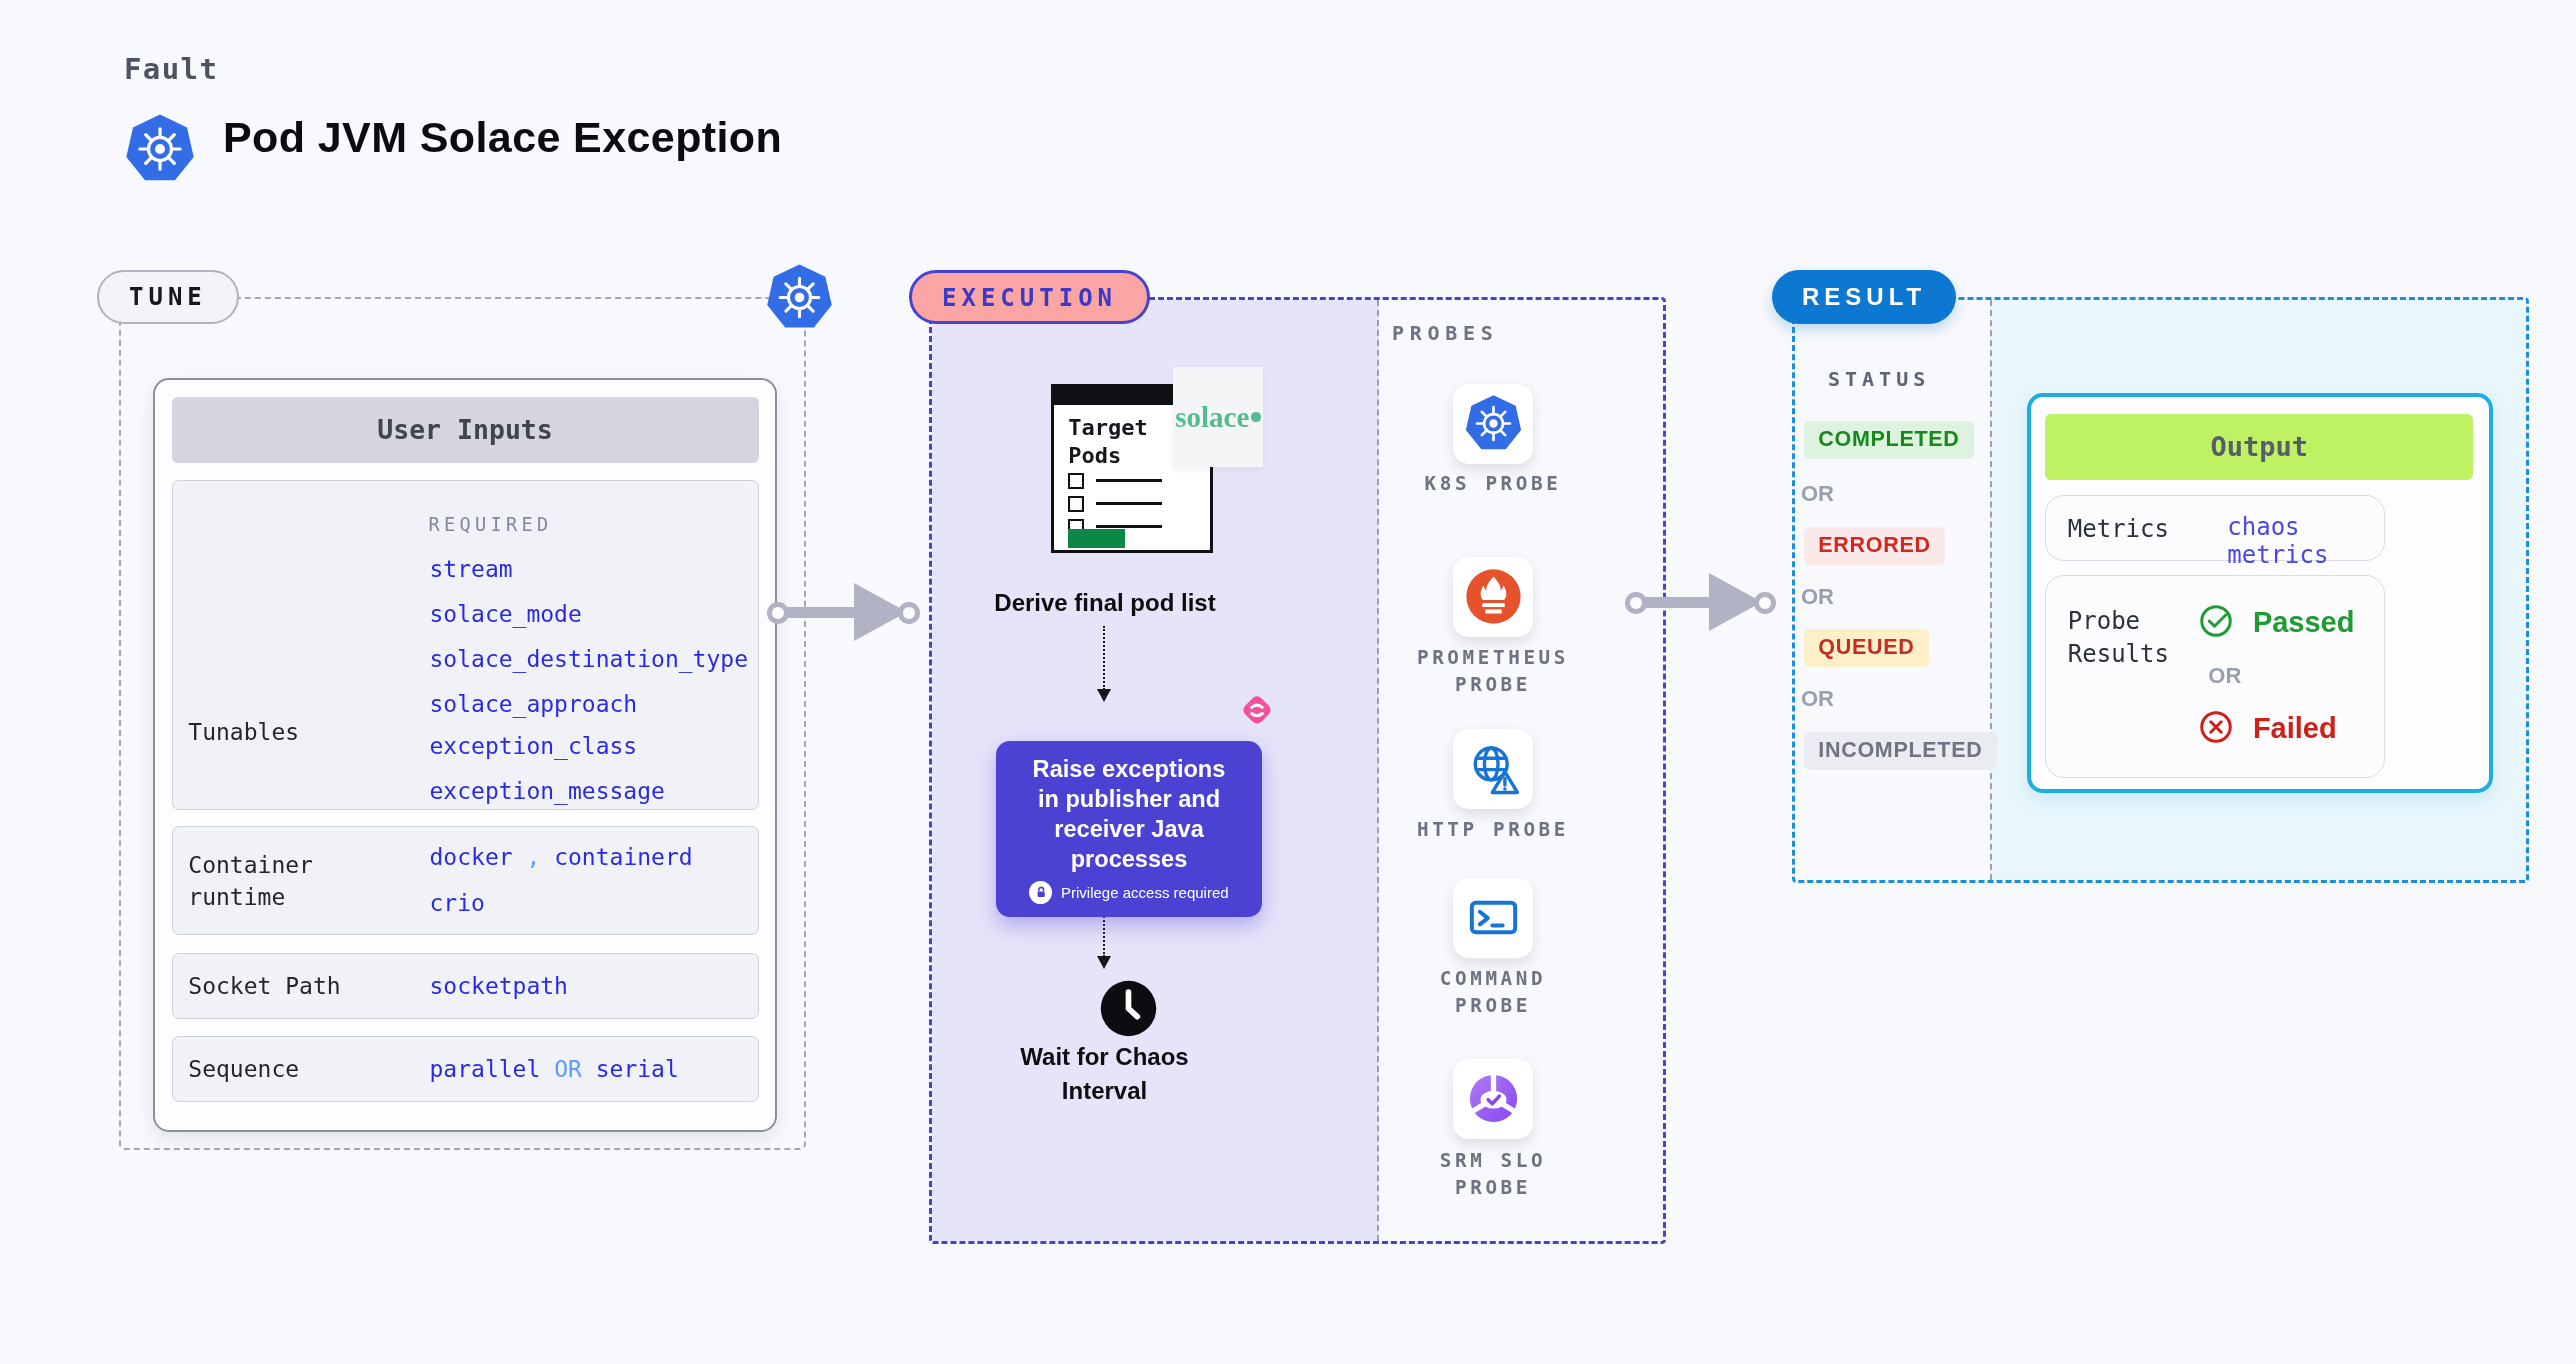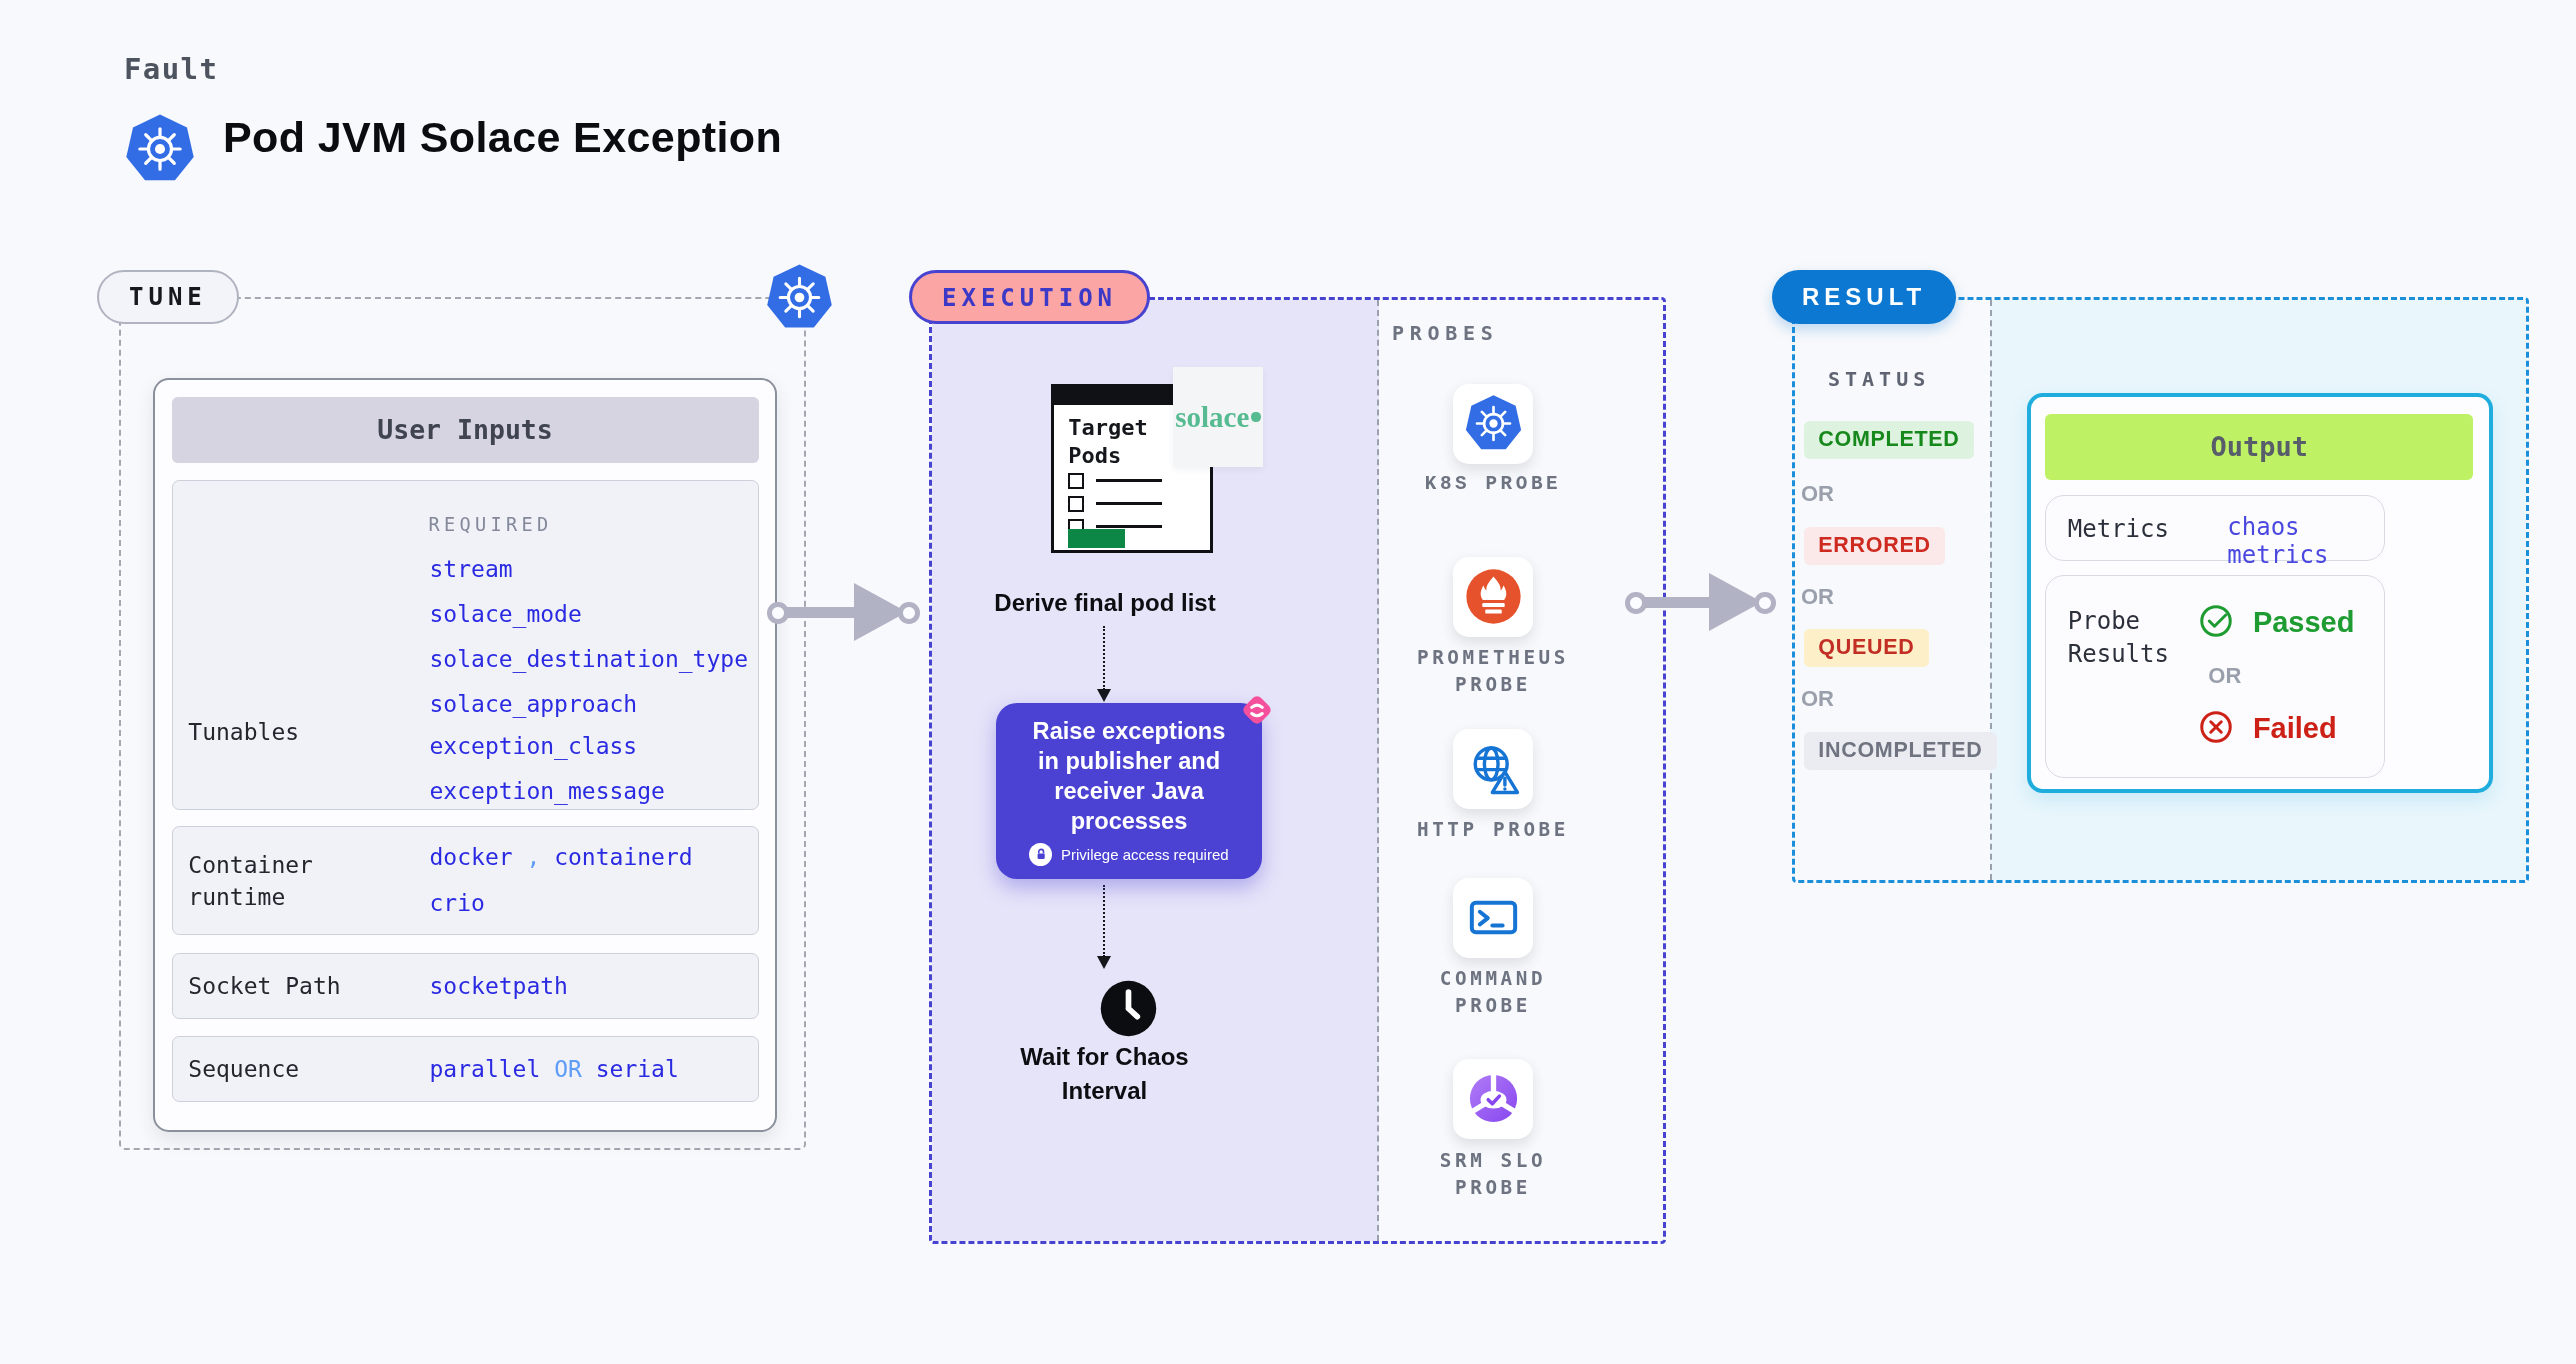--- a/index.html
+++ b/index.html
@@ -57,21 +57,21 @@
   .target-title{position:absolute;left:14.3px;top:27px;font-size:22px;font-weight:bold;color:#15171c;line-height:28px;}
   .chk-row{position:absolute;left:14.3px;display:flex;align-items:center;gap:11.5px;}
   .chk{width:15.8px;height:15.8px;border:2.1px solid#101114;box-sizing:border-box;}
   .chk-line{width:66px;height:2.9px;background:#101114;}
   .target-green{position:absolute;left:14.3px;width:57px;height:19.3px;background:#0c8746;}
   .solace-card{left:1149px;top:367px;width:90px;height:100px;background:#f4f5f6;z-index:3;
                display:flex;align-items:center;justify-content:center;box-shadow:0 2.9px 7.2px rgba(0,0,0,.05);}
   .solace-word{font-family:"Liberation Serif",serif;font-weight:bold;font-size:29px;color:#56bb90;}
   .solace-dot{display:inline-block;width:9.3px;height:9.3px;border-radius:50%;background:#56bb90;margin-left:2.1px;}
   .step-label{position:absolute;text-align:center;font-size:24px;font-weight:bold;color:#0c0e12;line-height:34px;}
-  .purple-box{left:972px;top:703px;width:266px;height:176px;background:#4b42d3;border-radius:21px;z-index:2;
+  .purple-box{left:972px;top:741px;width:266px;height:176px;background:#4b42d3;border-radius:14px;z-index:2;
               box-shadow:0 8.6px 20px rgba(75,66,211,.35);display:flex;flex-direction:column;
               align-items:center;justify-content:center;}
   .purple-text{color:#fff;font-size:23.6px;font-weight:bold;text-align:center;line-height:30px;}
   .priv-row{display:flex;align-items:center;gap:8.6px;margin-top:7.2px;}
   .priv-circle{width:23px;height:23px;background:#fff;border-radius:50%;display:flex;align-items:center;justify-content:center;}
   .priv-text{color:#fff;font-size:15px;}
   .chaos-icon{left:1211px;top:688px;z-index:4;}
   .clock{left:1073px;top:977px;}
 
   
@@ -260,21 +260,21 @@
     <svg width="59" height="59" viewBox="0 0 100 100">
       <polygon points="50,2 87.5,20 96.8,61 70.8,93.5 29.2,93.5 3.2,61 12.5,20" fill="#326de6"></polygon>
       <g stroke="#fff" stroke-width="4.5" fill="none" stroke-linecap="round">
         <circle cx="50" cy="50" r="16"></circle>
         <path d="M50 22 V34 M50 66 V78 M22 50 H34 M66 50 H78 M30.2 30.2 L38.7 38.7 M61.3 61.3 L69.8 69.8 M69.8 30.2 L61.3 38.7 M38.7 61.3 L30.2 69.8"></path>
       </g>
         <circle cx="50" cy="50" r="7" fill="#fff"></circle>
     </svg>
   </span>
 </div>
-<div class="probe-name mono" style="top:471px;font-family:Liberation Mono, monospace;">K8S PROBE</div>
+<div class="probe-name mono" style="top:471px;">K8S PROBE</div>
 
 <div class="probe-card" style="top:557px;">
   <span>
     <svg width="59" height="59" viewBox="0 0 100 100">
       <circle cx="50" cy="50" r="46" fill="#e6522c"></circle>
       <path fill="#fff" d="M50 16c6 8 13 14 12 24 4-4 5-9 5-9 5 9 7 17 1 25H32c-6-8-4-16 1-25 0 0 1 5 5 9-1-10 6-16 12-24z"></path>
       <rect x="31" y="61" width="38" height="7" rx="2" fill="#fff"></rect>
       <rect x="36" y="72" width="28" height="7" rx="2" fill="#fff"></rect>
     </svg>
   </span>

